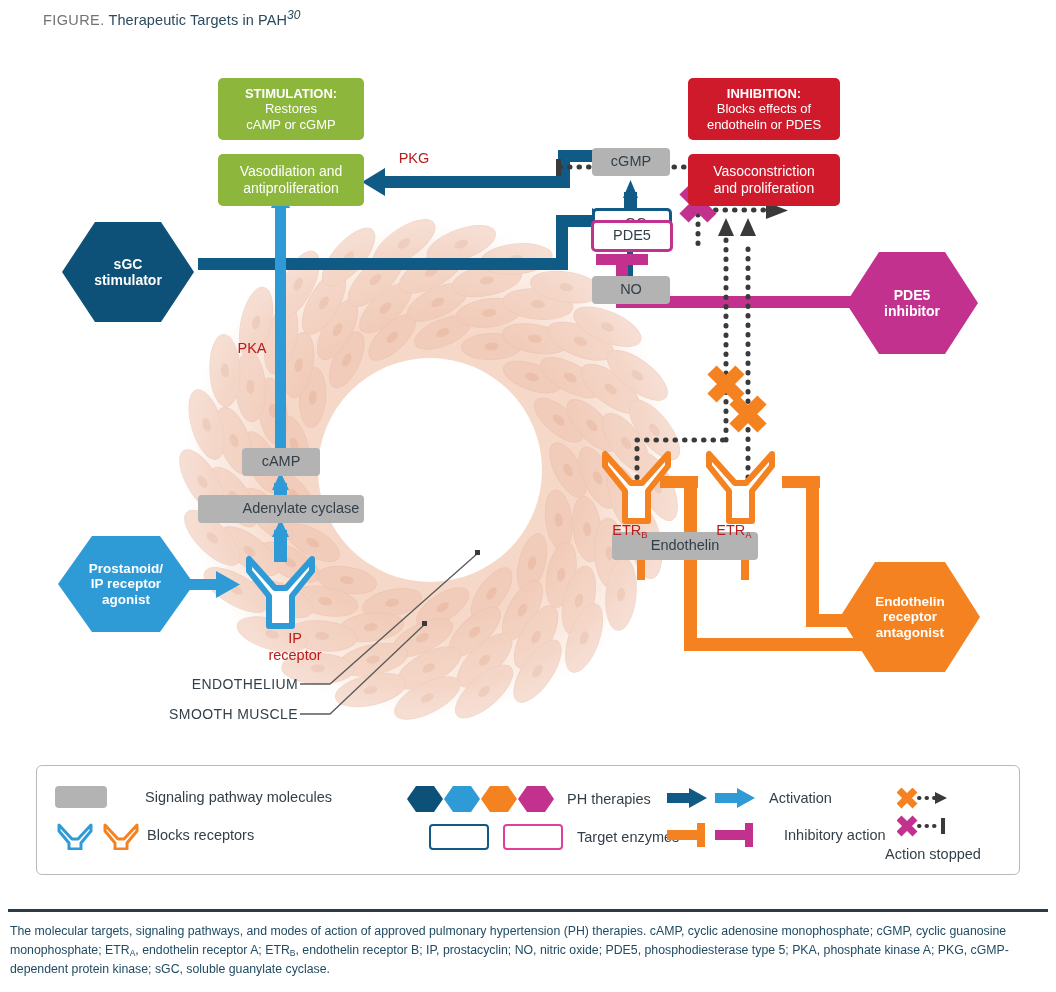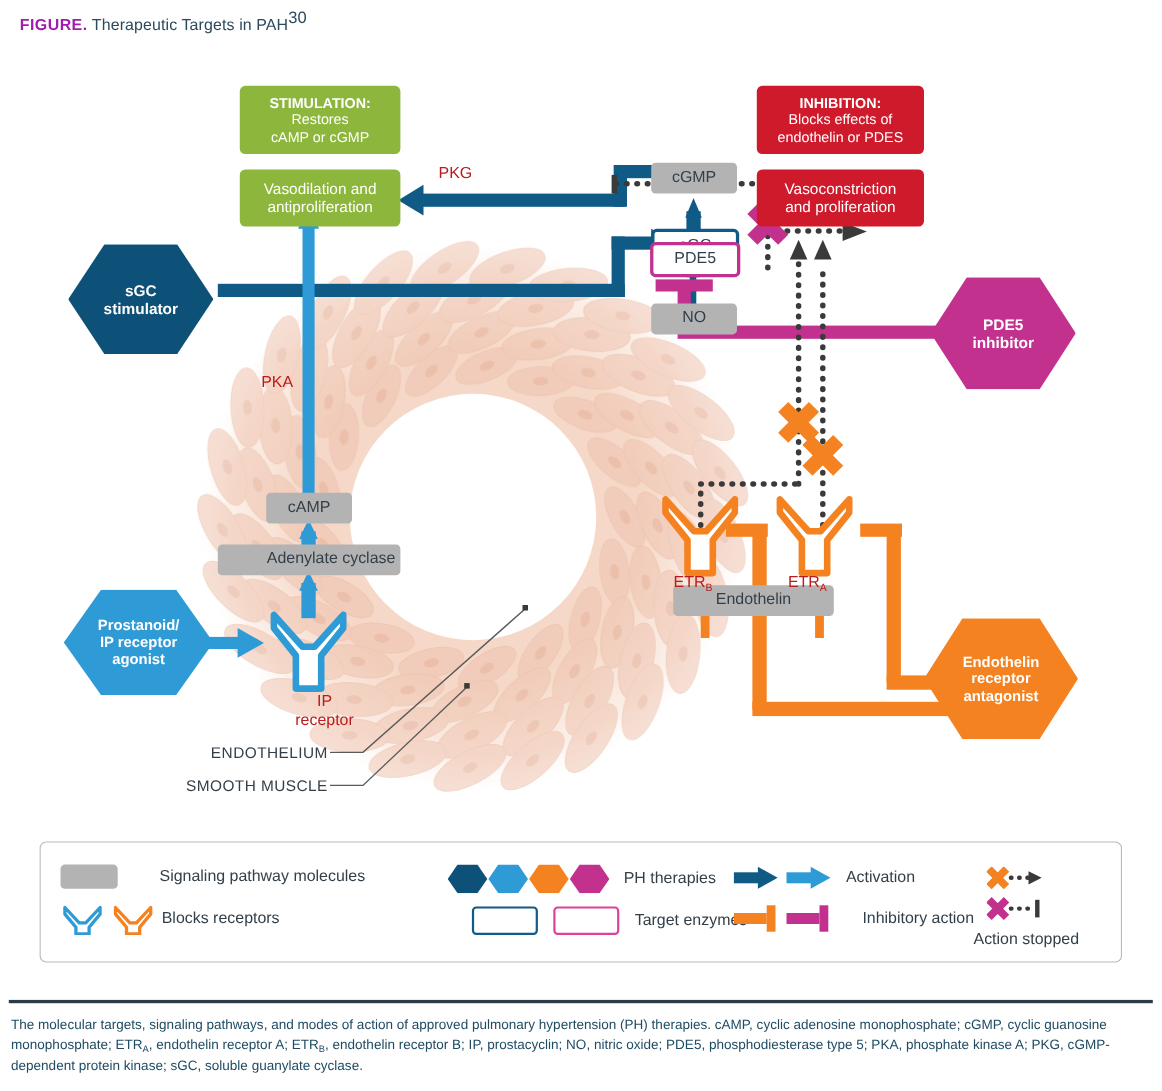--- a/index.html
+++ b/index.html
@@ -8,22 +8,22 @@
     background:#ffffff;
     font-family:"Liberation Sans", sans-serif;
     color:#2b3b47;
     position:relative;
     overflow:hidden;
   }
   .abs{position:absolute;}
 
   
   #title{left:18px;top:8px;font-size:14.5px;color:#2b4a5e;letter-spacing:.1px;}
-  #title b{font-weight:bold;color:#a21caf;letter-spacing:.4px;}
-  #title sup{font-size:15px;vertical-align:super;}
+  #title b{font-weight:normal;color:#737373;letter-spacing:.4px;margin-left:25px;}
+  #title sup{font-size:12px;vertical-align:super;font-style:italic;}
 
   
   #stage{left:0;top:40px;width:1056px;height:700px;}
 
   
   .box{
     box-sizing:border-box;
     display:flex;align-items:center;justify-content:center;
     text-align:center;
     border-radius:5px;

